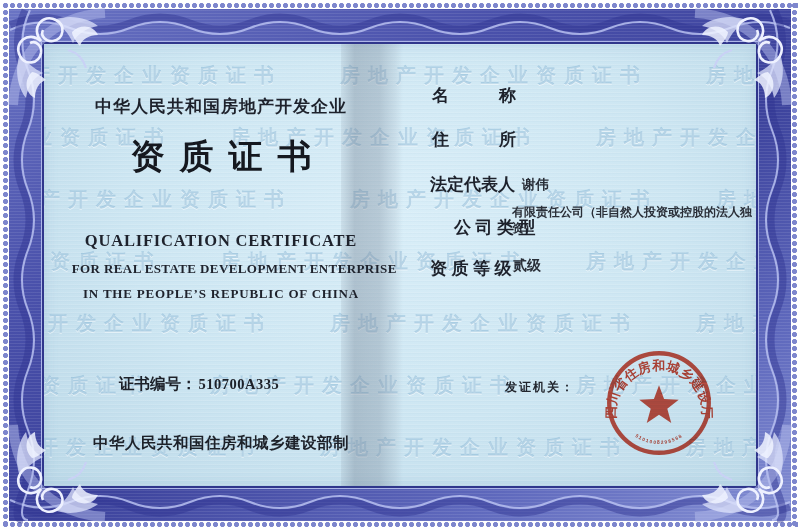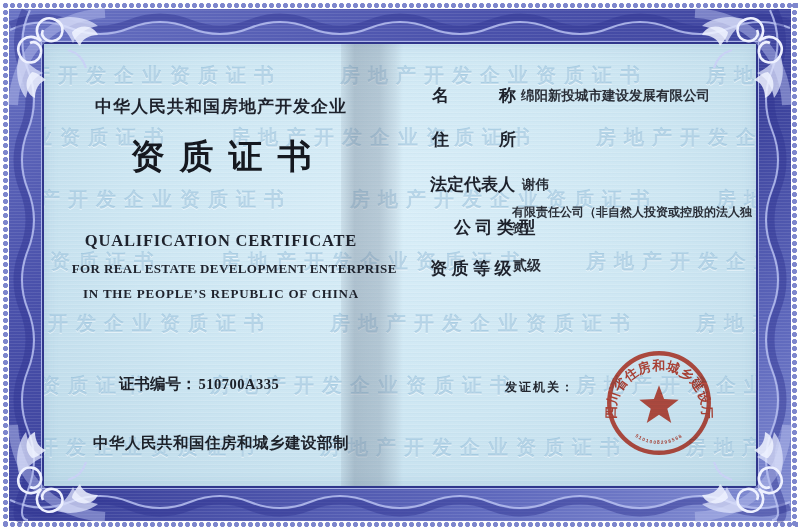--- a/index.html
+++ b/index.html
@@ -203,21 +203,20 @@
           <span class="num">510700A335</span>
       </div>
       <div class="abs ministry">中华人民共和国住房和城乡建设部制</div>
     </div>
 
     <div class="abs row-flex" style="left:432px; top:84px;">
       <span class="f-label spread">
         <span>名</span>
           <span>称</span>
       </span>
-      <span class="f-value" style="margin-left:5px; padding-top:3px;">绵阳新投城市建设发展有限公司</span>
     </div>
 
     <div class="abs row-flex" style="left:432px; top:128px;">
       <span class="f-label spread">
         <span>住</span>
           <span>所</span>
       </span>
     </div>
 
     <div class="abs f-value v-small" style="left:512px; top:205px; width:262px;">有限责任公司（非自然人投资或控股的法人独资）</div>

